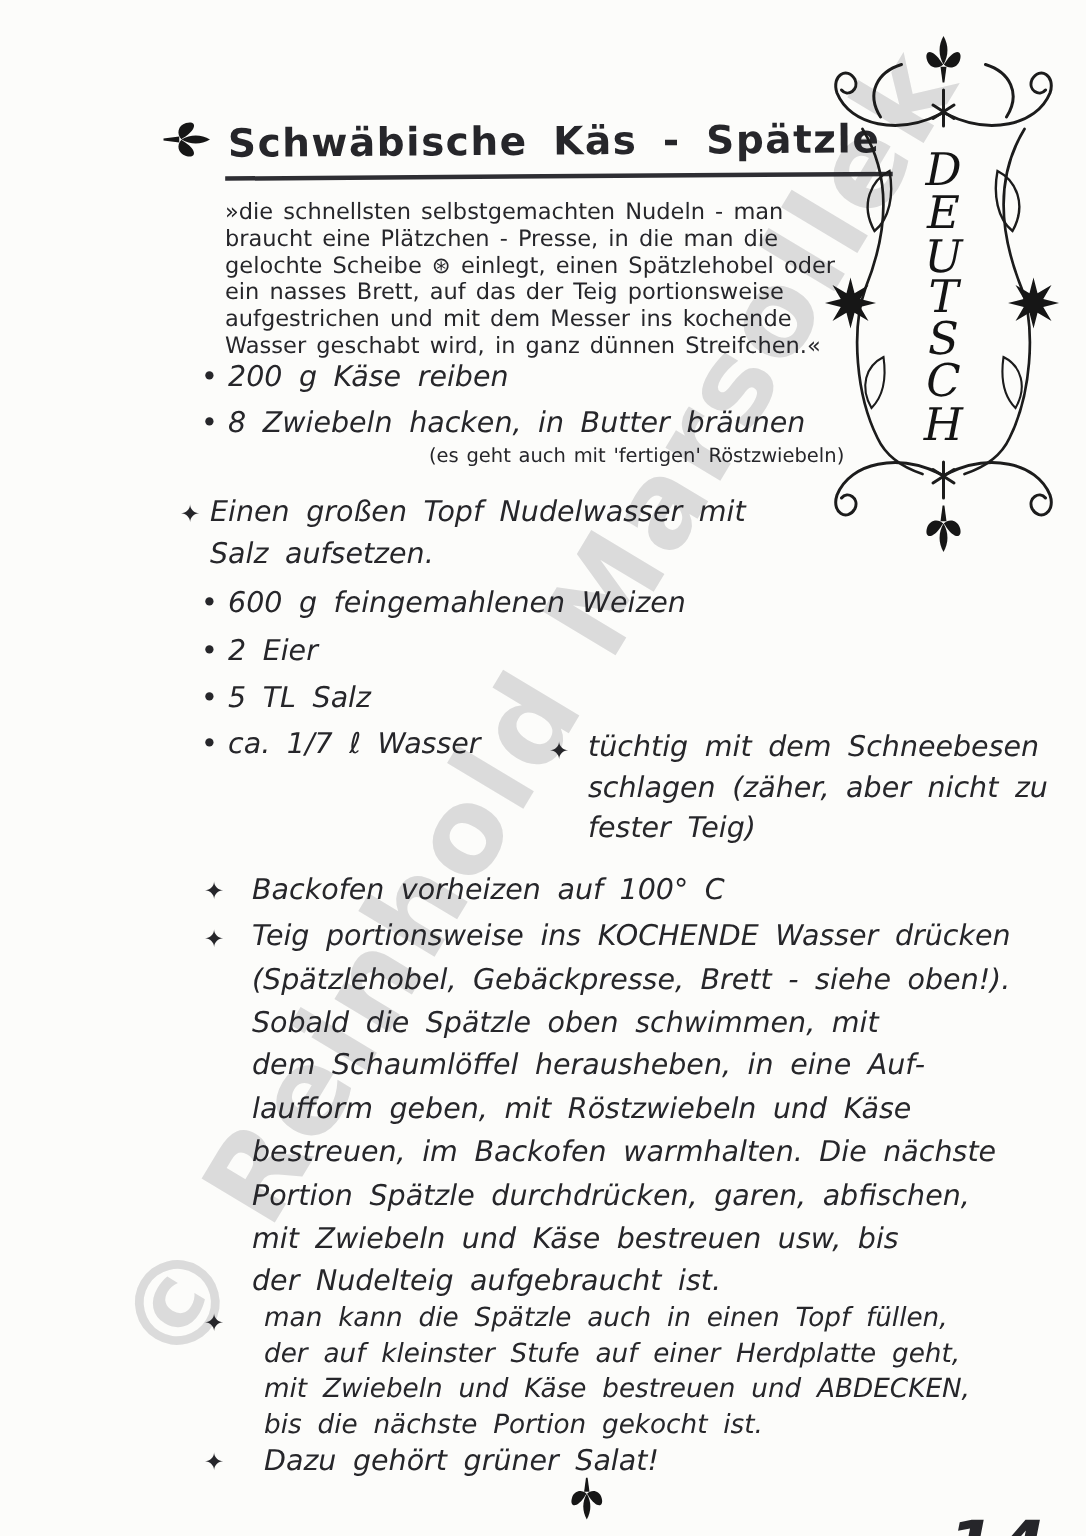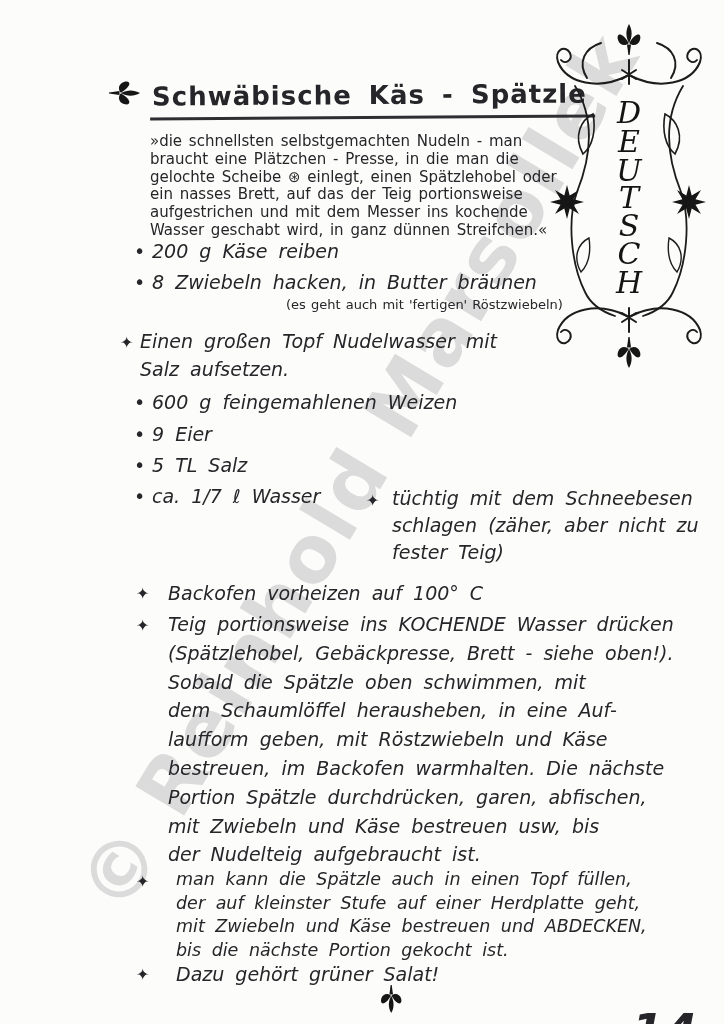--- a/index.html
+++ b/index.html
@@ -83,21 +83,21 @@
     <span class="tx" style="padding-left:20px;width:460px">Einen großen Topf Nudelwasser mit
 Salz aufsetzen.</span>
   </div>
 
   <div class="it" style="left:134px;top:391px">
     <span class="mk dot">•</span>
     <span class="tx" style="padding-left:18px;width:420px">600 g feingemahlenen Weizen</span>
   </div>
   <div class="it" style="left:134px;top:423px">
     <span class="mk dot">•</span>
-    <span class="tx" style="padding-left:18px;width:300px">9 Eier</span>
+    <span class="tx" style="padding-left:18px;width:300px">2 Eier</span>
   </div>
   <div class="it" style="left:134px;top:454px">
     <span class="mk dot">•</span>
     <span class="tx" style="padding-left:18px;width:300px">5 TL Salz</span>
   </div>
   <div class="it" style="left:134px;top:485px">
     <span class="mk dot">•</span>
     <span class="tx" style="padding-left:18px;width:300px">ca. 1/7 ℓ Wasser</span>
   </div>
 

